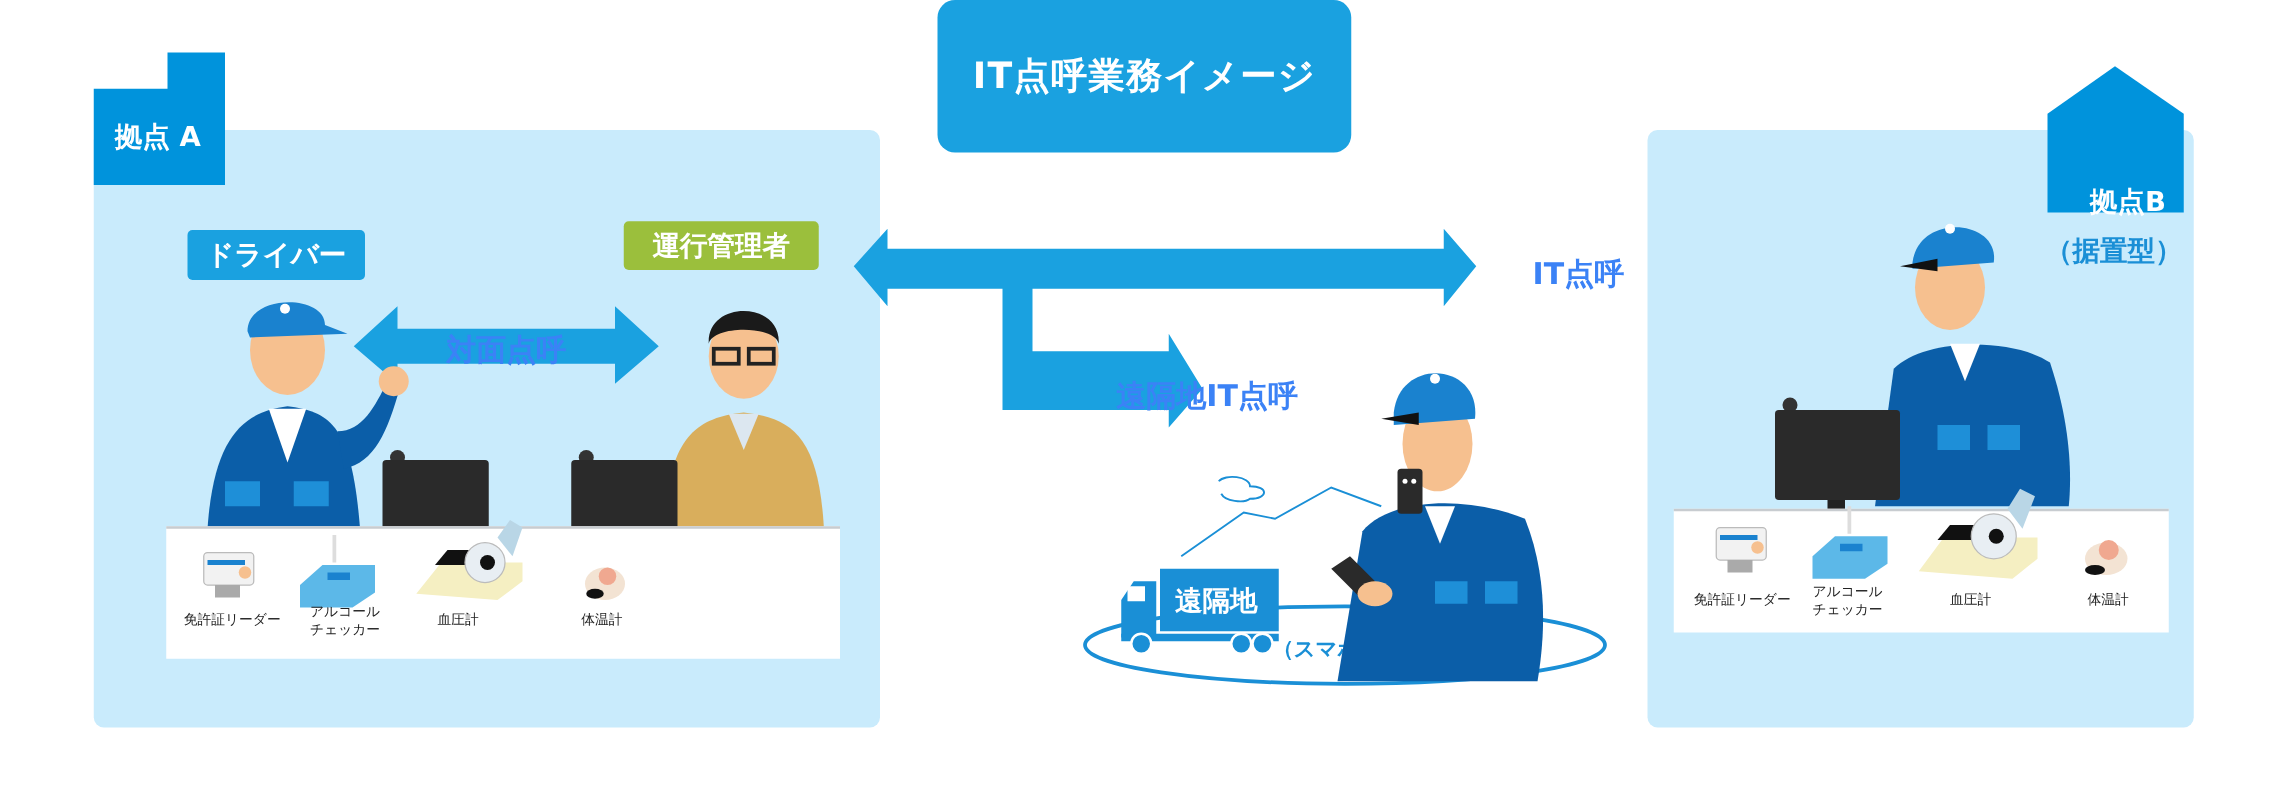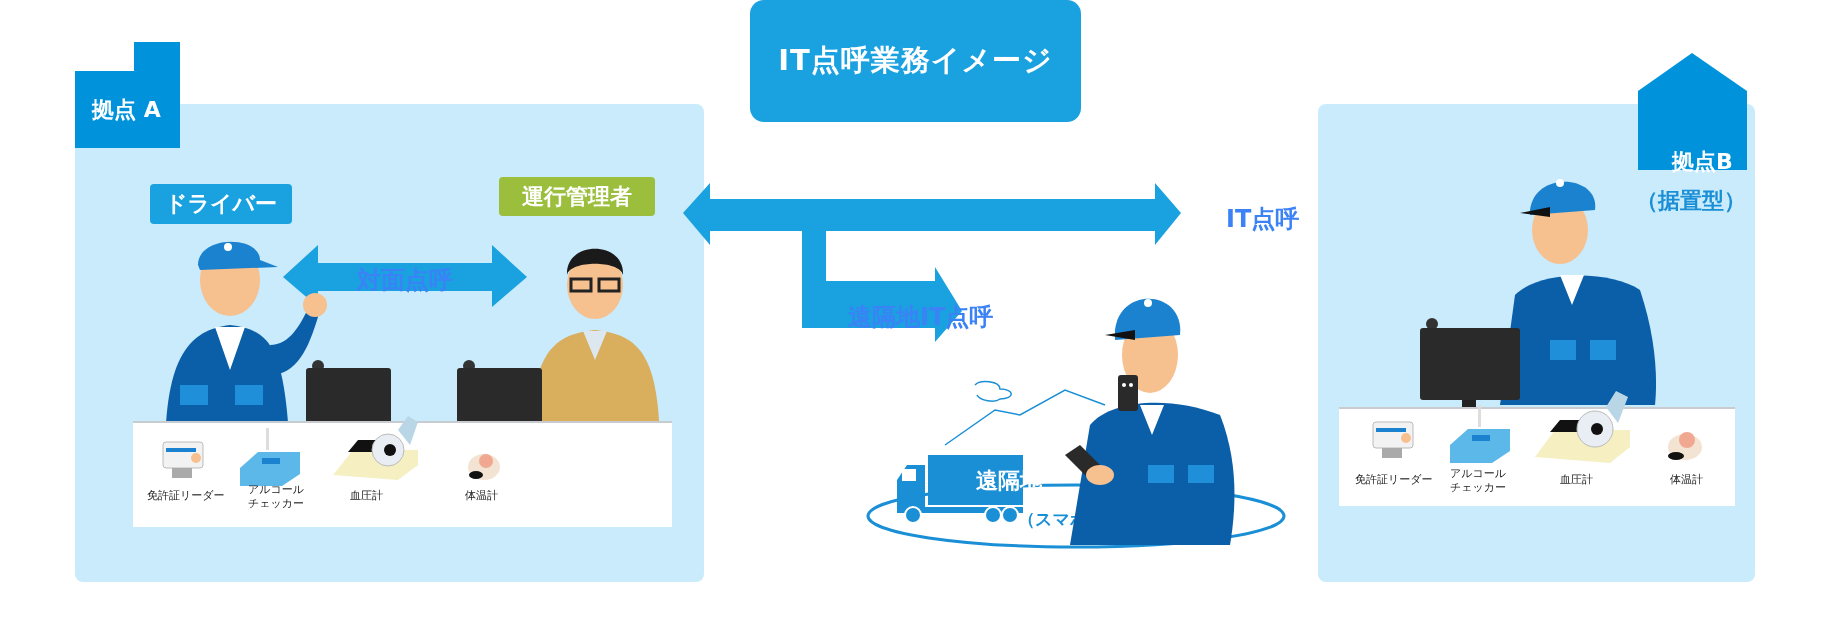--- a/index.html
+++ b/index.html
@@ -99,39 +99,39 @@
   <div>アルコール</div>
   <div>チェッカー</div>
 </div>
 <div class="dev-label" style="left:350px;top:489px;">血圧計</div>
 <div class="dev-label" style="left:465px;top:489px;">体温計</div>
 
 <svg width="500" height="170" style="left:683px;top:183px;">
   <path d="M0 30 L27 0 V16 H472 V0 L498 30 L472 62 V48 H143 V98 H252 V84 L279 128 L252 159 V145 H119 V48 H27 V62 Z" fill="#1aa1e0"></path>
 </svg>
 <div class="arrow-text" style="left:1226px;top:203px;">IT点呼</div>
-<div class="arrow-text" style="left:848px;top:301px;">遠隔地IT点呼</div>
+<div class="arrow-text" style="left:893px;top:301px;">遠隔地IT点呼</div>
 
 <svg width="170" height="90" style="left:945px;top:385px;">
   <path d="M0 60 L50 25 L75 30 L120 5 L160 20" fill="none" stroke="#1a8fd6" stroke-width="1.5"></path>
   <path d="M30 0 C35 -6 55 -4 55 4 C70 4 70 14 55 14 C50 18 35 16 32 10" fill="none" stroke="#1a8fd6" stroke-width="1.5"></path>
 </svg>
 <svg width="420" height="70" style="left:866px;top:483px;">
   <ellipse cx="210" cy="33" rx="208" ry="31" fill="none" stroke="#1a8fd6" stroke-width="3"></ellipse>
 </svg>
 <svg width="130" height="70" style="left:895px;top:455px;">
   <path d="M2 25 L12 10 H30 V55 H2 Z" fill="#1a8fd6"></path>
   <rect x="7" y="14" width="14" height="12" fill="#fff"></rect>
   <rect x="33" y="0" width="95" height="50" fill="#1a8fd6"></rect>
   <rect x="2" y="52" width="126" height="6" fill="#1a8fd6"></rect>
   <circle cx="18" cy="60" r="8" fill="#1a8fd6" stroke="#fff" stroke-width="2"></circle>
   <circle cx="98" cy="60" r="8" fill="#1a8fd6" stroke="#fff" stroke-width="2"></circle>
   <circle cx="115" cy="60" r="8" fill="#1a8fd6" stroke="#fff" stroke-width="2"></circle>
 </svg>
-<div class="abs" style="left:940px;top:466px;color:#fff;font-weight:bold;font-size:22px;margin-left:36px;">遠隔地</div>
+<div class="abs" style="left:940px;top:466px;color:#fff;font-weight:bold;font-size:22px;">遠隔地</div>
 <div class="blue-text" style="left:1018px;top:508px;font-size:17px;">（スマホ型）</div>
 
 <svg width="180" height="260" style="left:1060px;top:285px;">
   <path d="M10 260 L30 140 C50 115 110 110 160 130 C180 180 175 230 170 260 Z" fill="#0b5ea8"></path>
   <path d="M80 120 L92 150 L104 120 Z" fill="#fff"></path>
   <rect x="88" y="180" width="26" height="18" fill="#1e8fd8"></rect>
   <rect x="128" y="180" width="26" height="18" fill="#1e8fd8"></rect>
   <ellipse cx="90" cy="70" rx="28" ry="38" fill="#f6c08f"></ellipse>
   <path d="M55 45 C60 0 125 5 120 50 L55 55 Z" fill="#1a82cf"></path>
   <path d="M45 50 L75 45 L75 55 Z" fill="#111"></path>

